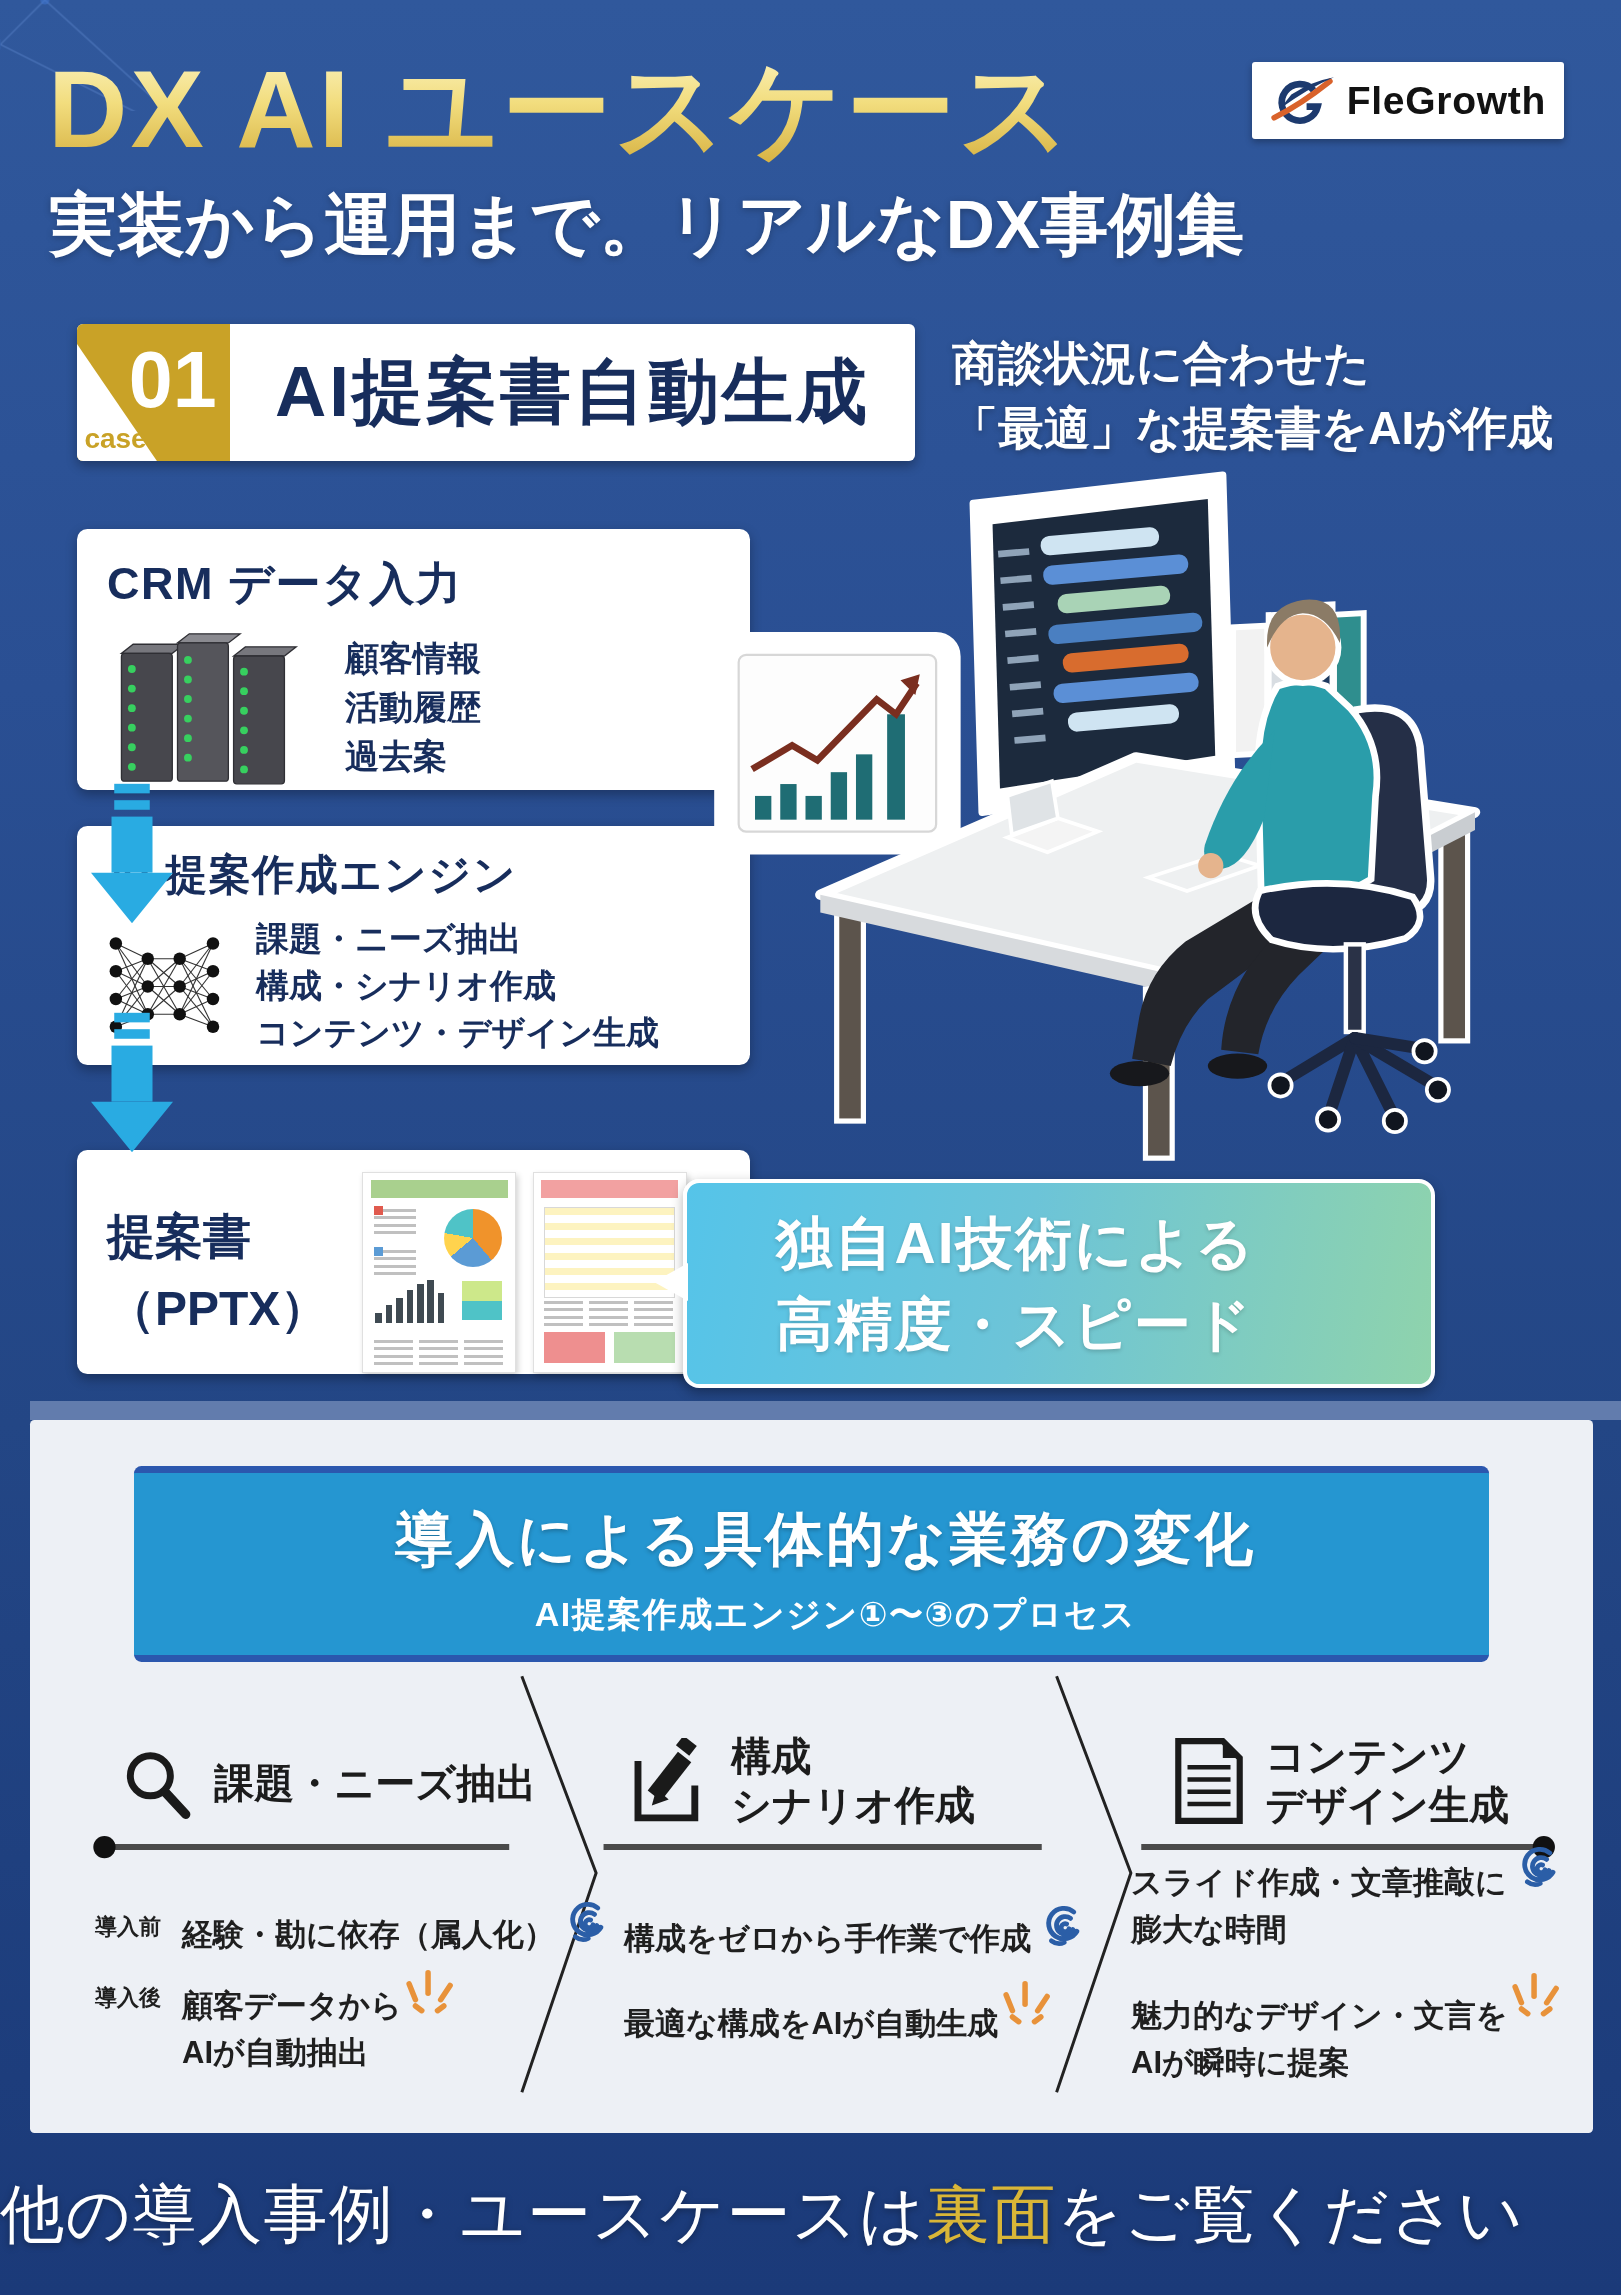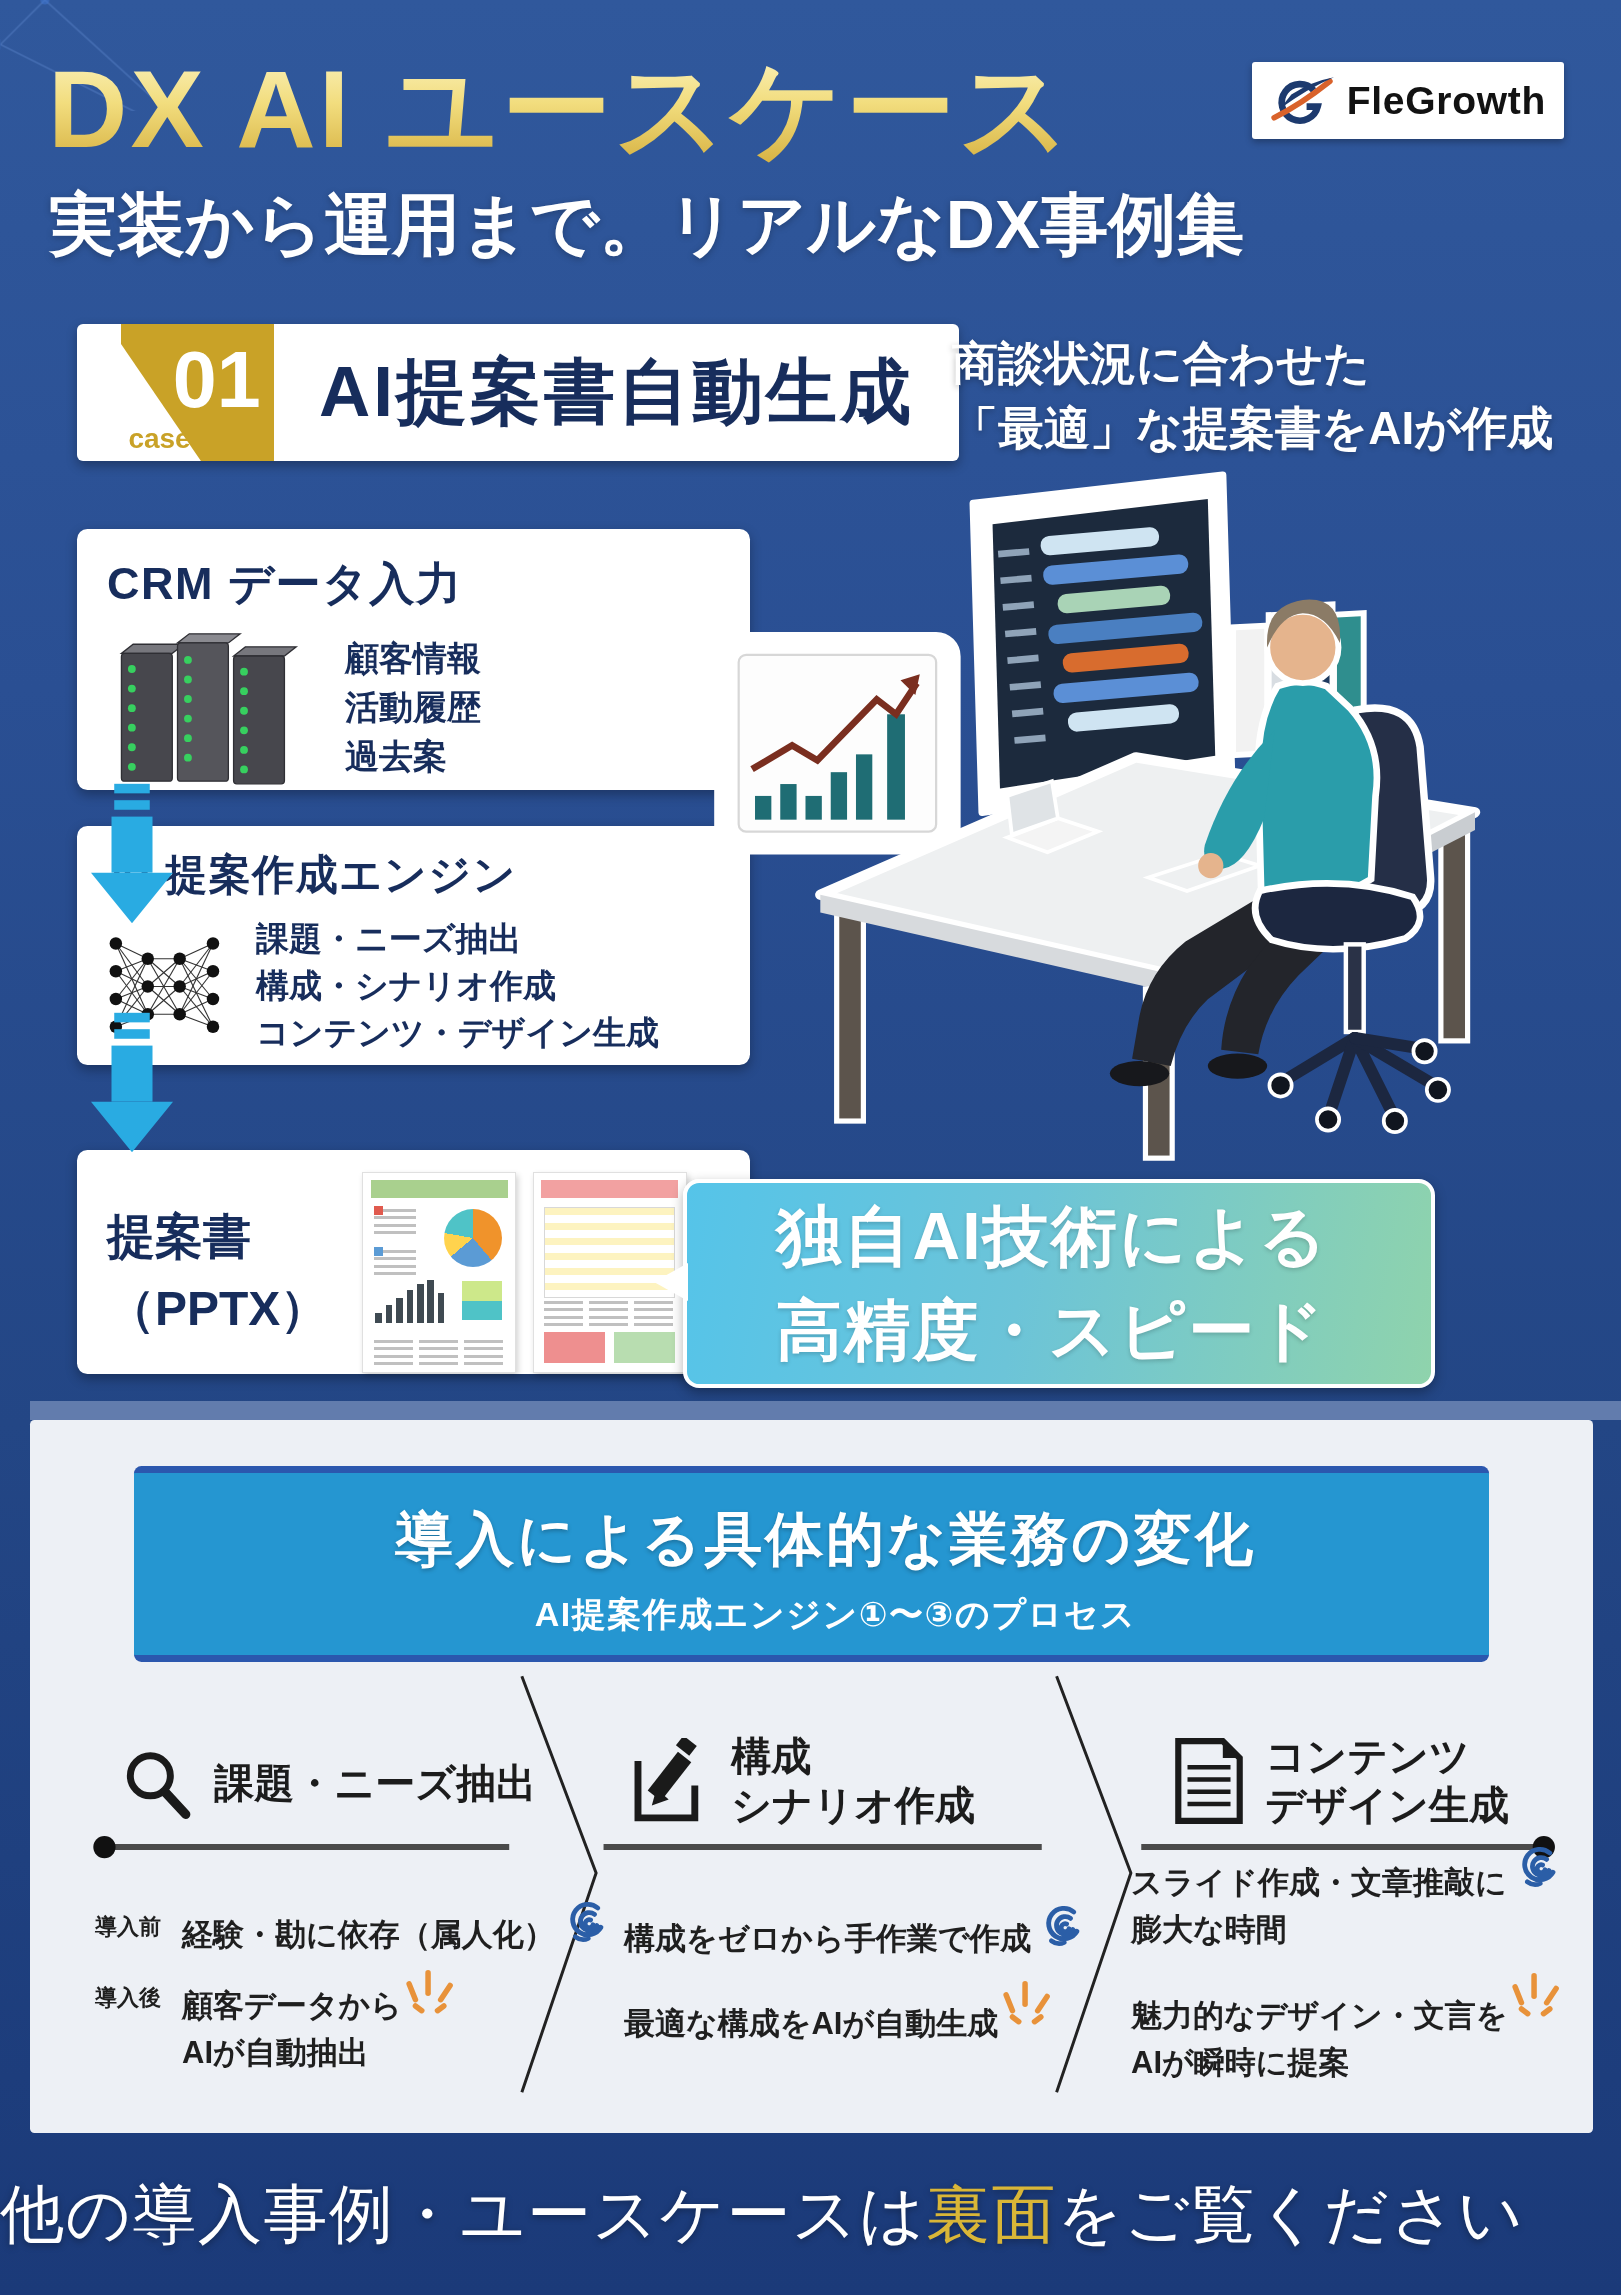--- a/index.html
+++ b/index.html
@@ -21,21 +21,21 @@
   }
   .logo-box{
     position:absolute;left:1252px;top:62px;width:312px;height:77px;background:#ffffff;
     border-radius:3px;display:flex;align-items:center;gap:10.4px;padding:0 13.4px;box-sizing:border-box;
     box-shadow:0 3px 7.4px rgba(0,0,0,.3);
   }
   .logo-text{font-size:39px;font-weight:800;color:#121212;letter-spacing:0.7px;}
   
   .case-badge{
     position:absolute;left:77px;top:324px;width:838px;height:137px;background:#ffffff;
-    border-radius:6px;display:flex;box-shadow:0 4.5px 10.4px rgba(0,0,0,.3);overflow:hidden;padding-left:44px;
+    border-radius:6px;display:flex;box-shadow:0 4.5px 10.4px rgba(0,0,0,.3);overflow:hidden;
   }
   .case-gold{position:relative;width:153px;height:100%;background:#c9a227;flex:none;}
   .case-gold .cut{position:absolute;left:0;bottom:0;width:111px;height:117px;background:#ffffff;
     clip-path:polygon(0 0,72% 100%,0 100%);}
   .case-num{position:absolute;right:13.4px;top:10.4px;font-size:79px;font-weight:700;color:#ffffff;}
   .case-word{position:absolute;left:7.4px;bottom:6px;font-size:28px;font-weight:700;color:#c9a227;}
   .case-title{flex:1;display:flex;align-items:center;justify-content:center;
     font-size:71px;font-weight:900;color:#172d5c;letter-spacing:3px;white-space:nowrap;}
   .case-desc{position:absolute;left:952px;top:331px;font-size:46px;font-weight:900;color:#ffffff;
     line-height:1.42;white-space:nowrap;text-shadow:0 1.5px 6px rgba(0,0,0,.3);}
@@ -73,21 +73,21 @@
   .blocks i{display:block;width:39px;height:25px;}
   
   .bubble{
     position:absolute;left:683px;top:1179px;width:752px;height:209px;border-radius:16.3px;
     background:linear-gradient(100deg,#55c4e9 0%,#6cc4d8 45%,#8fd3ac 100%);
     border:4.5px solid #ffffff;box-sizing:border-box;display:flex;flex-direction:column;
     justify-content:center;padding-left:89px;box-shadow:0 4.5px 12px rgba(0,0,0,.3);
   }
   .bubble .tail{position:absolute;left:-33px;top:80px;width:0;height:0;
     border-top:19.3px solid transparent;border-bottom:19.3px solid transparent;border-right:34px solid #ffffff;}
-  .bubble-line{font-size:66px;font-weight:900;color:#ffffff;line-height:1.42;letter-spacing:2.2px;text-shadow:0 1.5px 4.5px rgba(0,0,0,.18);}
+  .bubble-line{font-size:57px;font-weight:900;color:#ffffff;line-height:1.42;letter-spacing:2.2px;text-shadow:0 1.5px 4.5px rgba(0,0,0,.18);}
   
   .illo{position:absolute;left:709px;top:460px;width:913px;height:706px;}
   
   .pre-band{position:absolute;left:30px;top:1401px;width:1592px;height:19.3px;background:#6d86b4;opacity:.85;}
   .panel{position:absolute;left:30px;top:1420px;width:1563px;height:713px;background:#edf0f5;border-radius:4.5px;}
   .panel-header{
     position:absolute;left:104px;top:46px;width:1355px;height:196px;background:#2596d1;
     border-top:7.4px solid #2b57ae;border-bottom:7.4px solid #2b57ae;border-radius:7.4px;
     box-sizing:border-box;text-align:center;color:#ffffff;
   }

